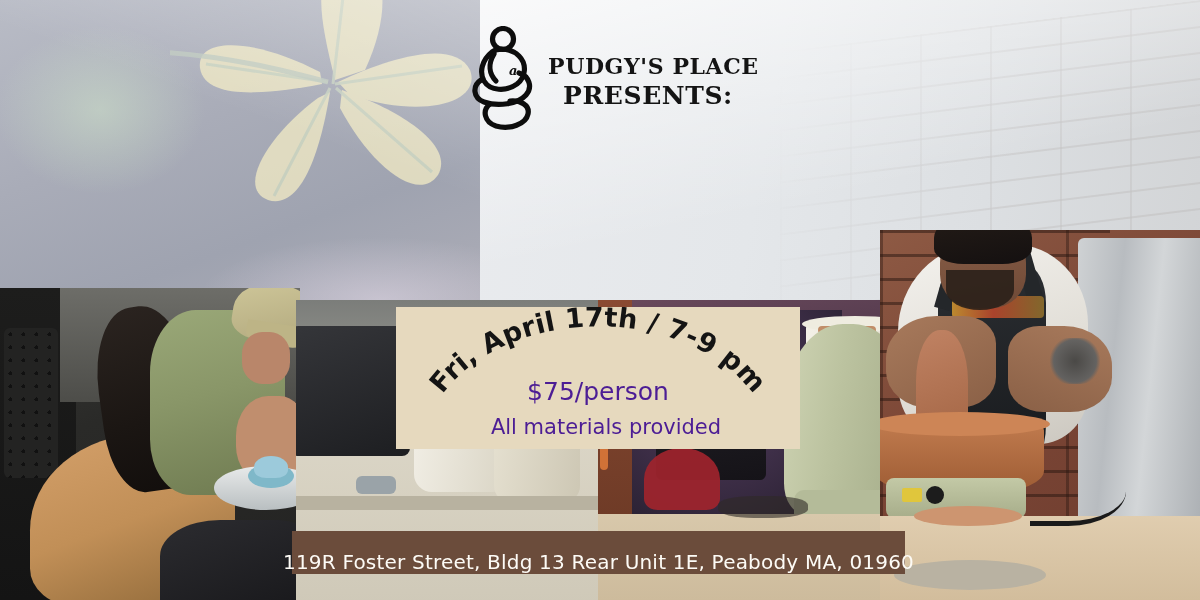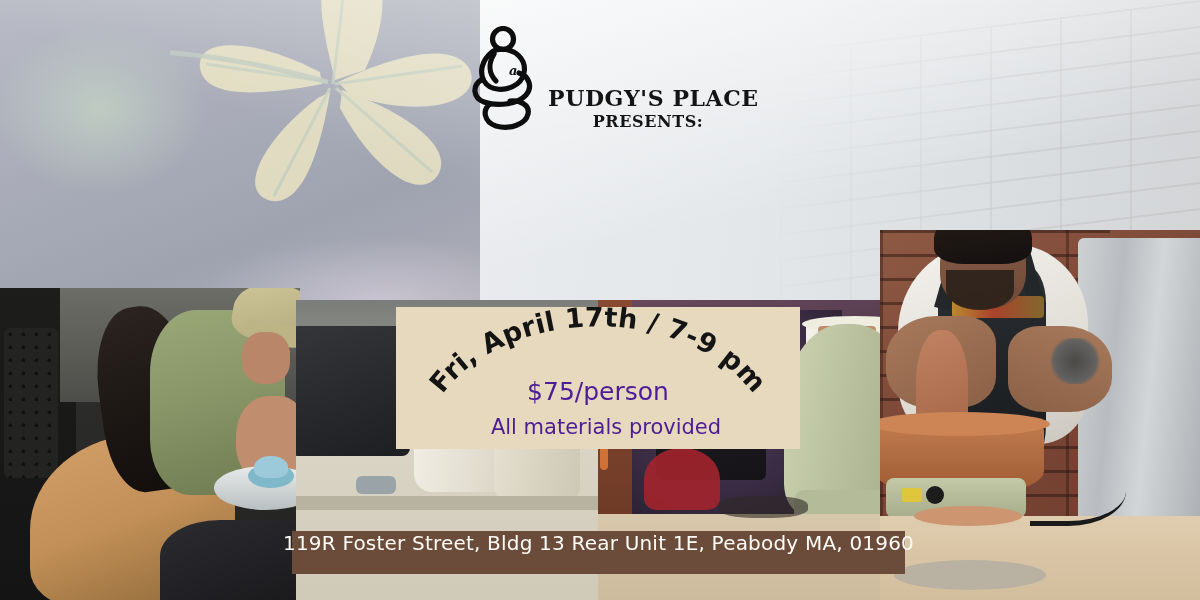--- a/index.html
+++ b/index.html
@@ -122,24 +122,23 @@
   #logo-mark {
     position:absolute; left:472px; top:26px; width:74px; height:104px;
   }
   #brand-block {
     position:absolute; left:548px; top:52px; width:200px;
     text-align:center;
     font-family:"DejaVu Serif", serif;
     font-weight:700;
     color:#141414;
     line-height:1.28;
-    margin-top:32px;
   }
   #brand-name { font-size:22px; letter-spacing:.6px; white-space:nowrap; }
-  #brand-presents { font-size:16px; letter-spacing:.6px; }
+  #brand-presents { font-size:25px; letter-spacing:.6px; }
 
   
   #details-panel {
     position:absolute;
     left:396px; top:307px; width:404px; height:142px;
     background:#e6d9be;
   }
   #arc-wrap { position:absolute; left:0; top:0; width:404px; height:142px; }
   #arc-wrap text {
     font-family:"DejaVu Sans", sans-serif;
@@ -154,21 +153,21 @@
     color:#4c1d95;
   }
   #price-line { top:70px; font-size:25px; }
   #materials-line { top:108px; font-size:21px;margin-left:8px; }
 
   
   #address-bar {
     position:absolute;
     left:292px; top:531px; width:613px; height:43px;
     background:#6b4c3b;
-    display:flex; align-items:flex-start; justify-content:center;
+    display:flex; align-items:flex-end; justify-content:center;
   }
   #address-text {
     font-family:"DejaVu Sans", sans-serif;
     font-size:20px;
     color:#fdfbf6;
     white-space:nowrap;
     letter-spacing:.2px;
   }
 </style>
 </head>

